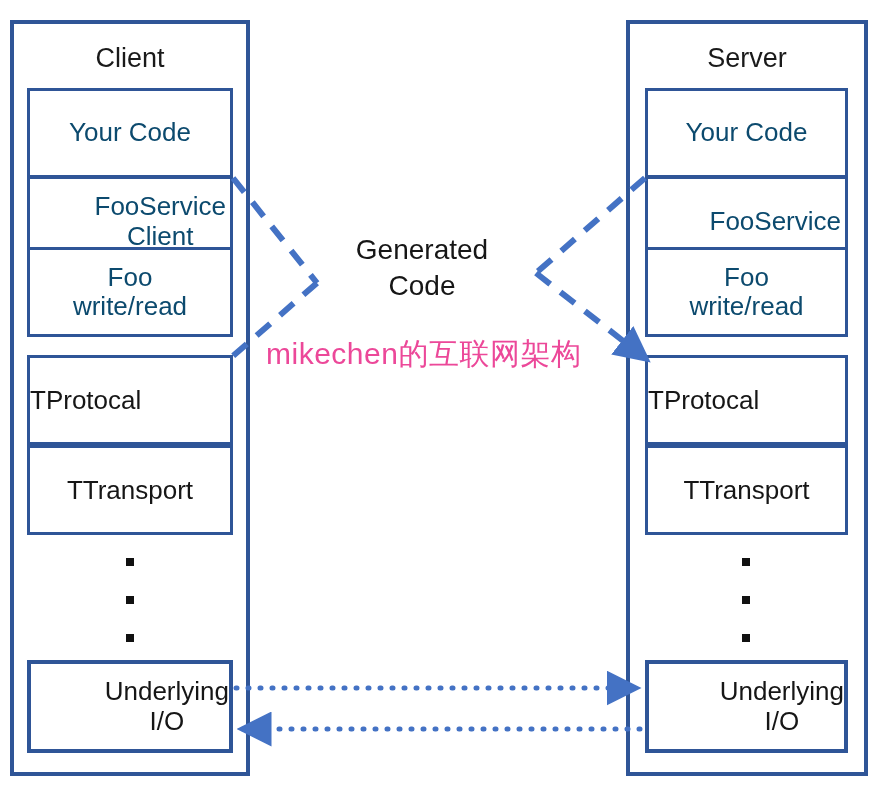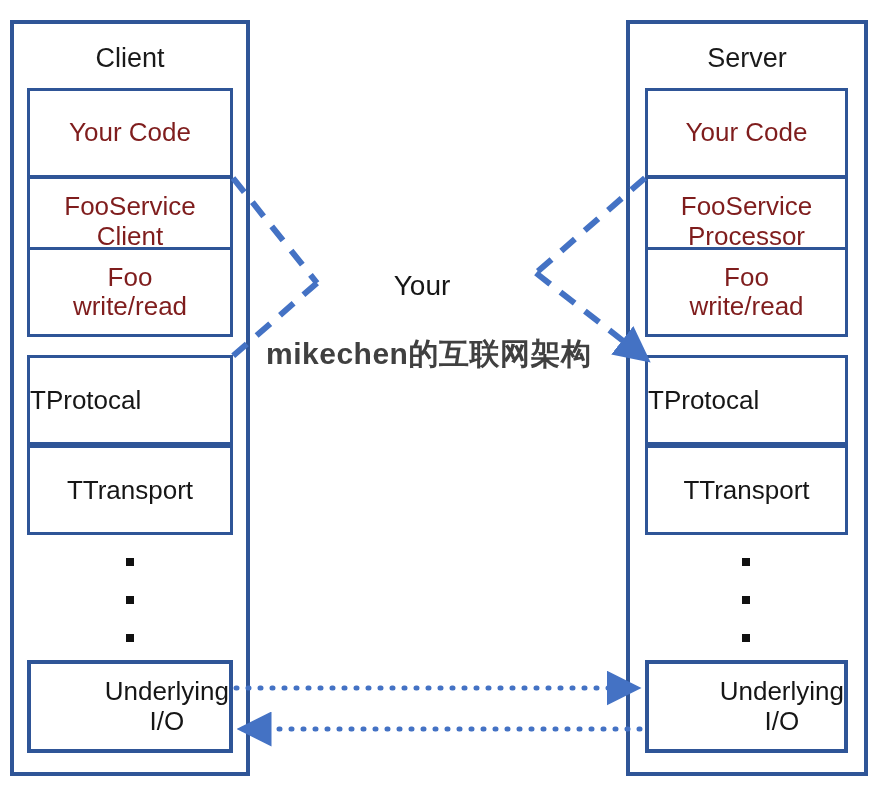--- a/index.html
+++ b/index.html
@@ -50,27 +50,27 @@
   .stack-box {
     position: absolute;
     box-sizing: border-box;
     border: 3px solid #2f5597;
     background: #ffffff;
     display: flex;
     align-items: center;
     justify-content: center;
     text-align: center;
     font-size: 26px;
-    color: #7f1d1d;
+    color: #0c4a6e;
     line-height: 1.12;
     padding: 0 4px;
   }
 
   .b-yourcode  { left: 0; top: 0;    width: 100%; height: 90px; }
-  .b-service   { left: 0; top: 88px; width: 100%; height: 91px; }
+  .b-service   { left: 0; top: 88px; width: 100%; height: 91px; justify-content: flex-end; }
   .b-foo       { left: 0; top: 159px;width: 100%; height: 90px; }
 
   .b-protocol  { position: absolute; box-sizing: border-box; border: 3px solid #2f5597;
                  background:#fff; display:flex; align-items:center; justify-content:flex-start;
                  font-size: 26px; color:#161616; }
   .b-transport { position: absolute; box-sizing: border-box; border: 3px solid #2f5597;
                  background:#fff; display:flex; align-items:center; justify-content:center;
                  font-size: 26px; color:#161616; }
   .b-io        { position: absolute; box-sizing: border-box; border: 4px solid #2f5597;
                  background:#fff; display:flex; align-items:center; justify-content:flex-end;
@@ -106,22 +106,22 @@
     color: #161616;
     line-height: 1.28;
   }
 
   
   #watermark-main {
     position: absolute;
     left: 266px;
     top: 334px;
     font-size: 30px;
-    font-weight: bold;
-    color: #404040;
+    font-weight: normal;
+    color: #ec4899;
     letter-spacing: 0.5px;
     white-space: nowrap;
   }
   #watermark-corner {
     position: absolute;
     left: 678px;
     top: 745px;
     font-size: 19px;
     color: #c9cbd3;
     white-space: nowrap;
@@ -186,21 +186,20 @@
     <div class="panel-title">Server</div>
   </div>
 
   <div class="stack" id="server-stack-top">
     <div class="stack-box b-yourcode">
       <span>Your Code</span>
     </div>
     <div class="stack-box b-service">
       <span>
         <span>FooService</span><br>
-        <span>Processor</span>
       </span>
     </div>
     <div class="stack-box b-foo">
       <span>
         <span>Foo</span><br>
         <span>write/read</span>
       </span>
     </div>
   </div>
 
@@ -218,22 +217,22 @@
   </div>
 
   <div class="b-io" id="server-io">
     <span>
       <span>Underlying</span><br>
       <span>I/O</span>
     </span>
   </div>
 
   <div id="generated-code">
-    <br>
-    <span>Your</span>
+    <span>Generated</span><br>
+    <span>Code</span>
   </div>
 
   <svg id="overlay" viewBox="0 0 874 792">
     <defs>
       <marker id="arrow-right" viewBox="0 0 10 10" refX="9" refY="5" markerWidth="7" markerHeight="7" orient="auto-start-reverse">
         <path d="M 0 0 L 10 5 L 0 10 z" fill="#4472c4"></path>
       </marker>
       <marker id="arrow-left" viewBox="0 0 10 10" refX="9" refY="5" markerWidth="7" markerHeight="7" orient="auto-start-reverse">
         <path d="M 0 0 L 10 5 L 0 10 z" fill="#4472c4"></path>
       </marker>

